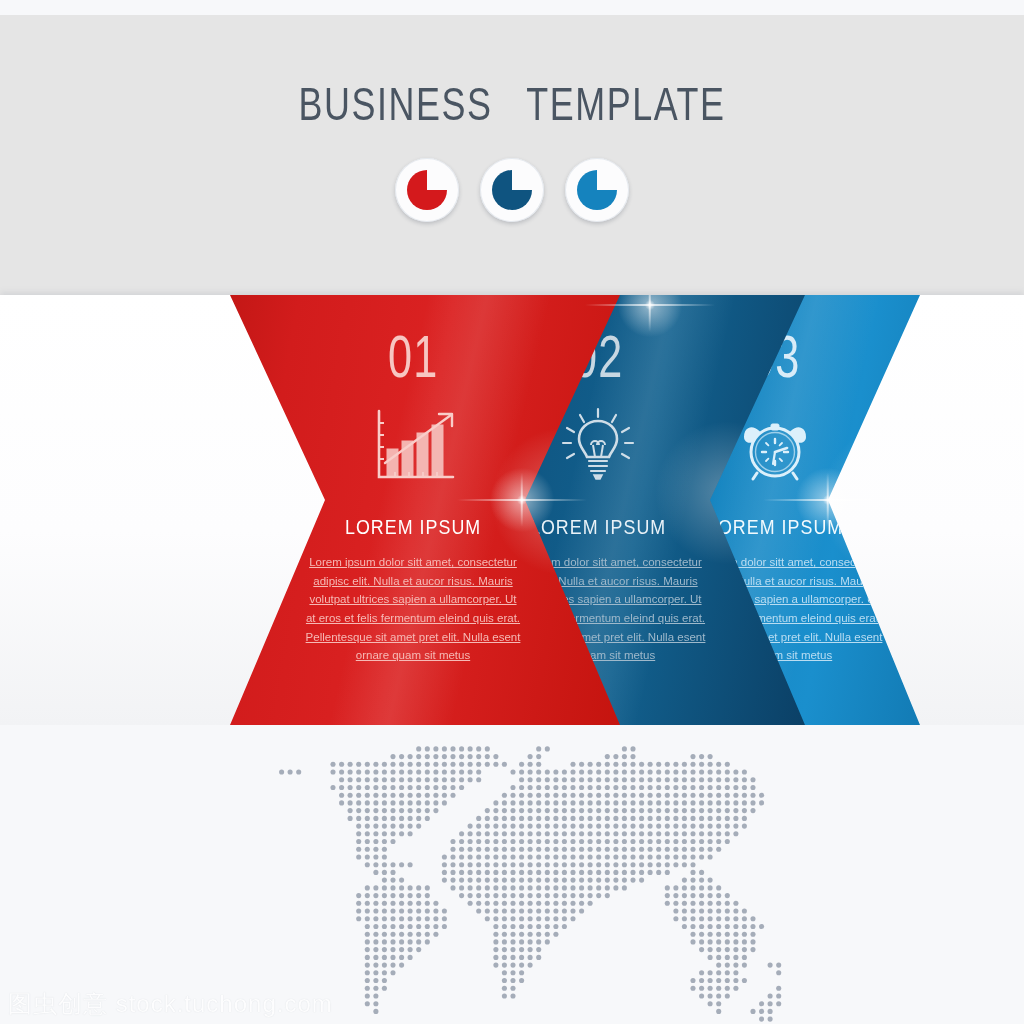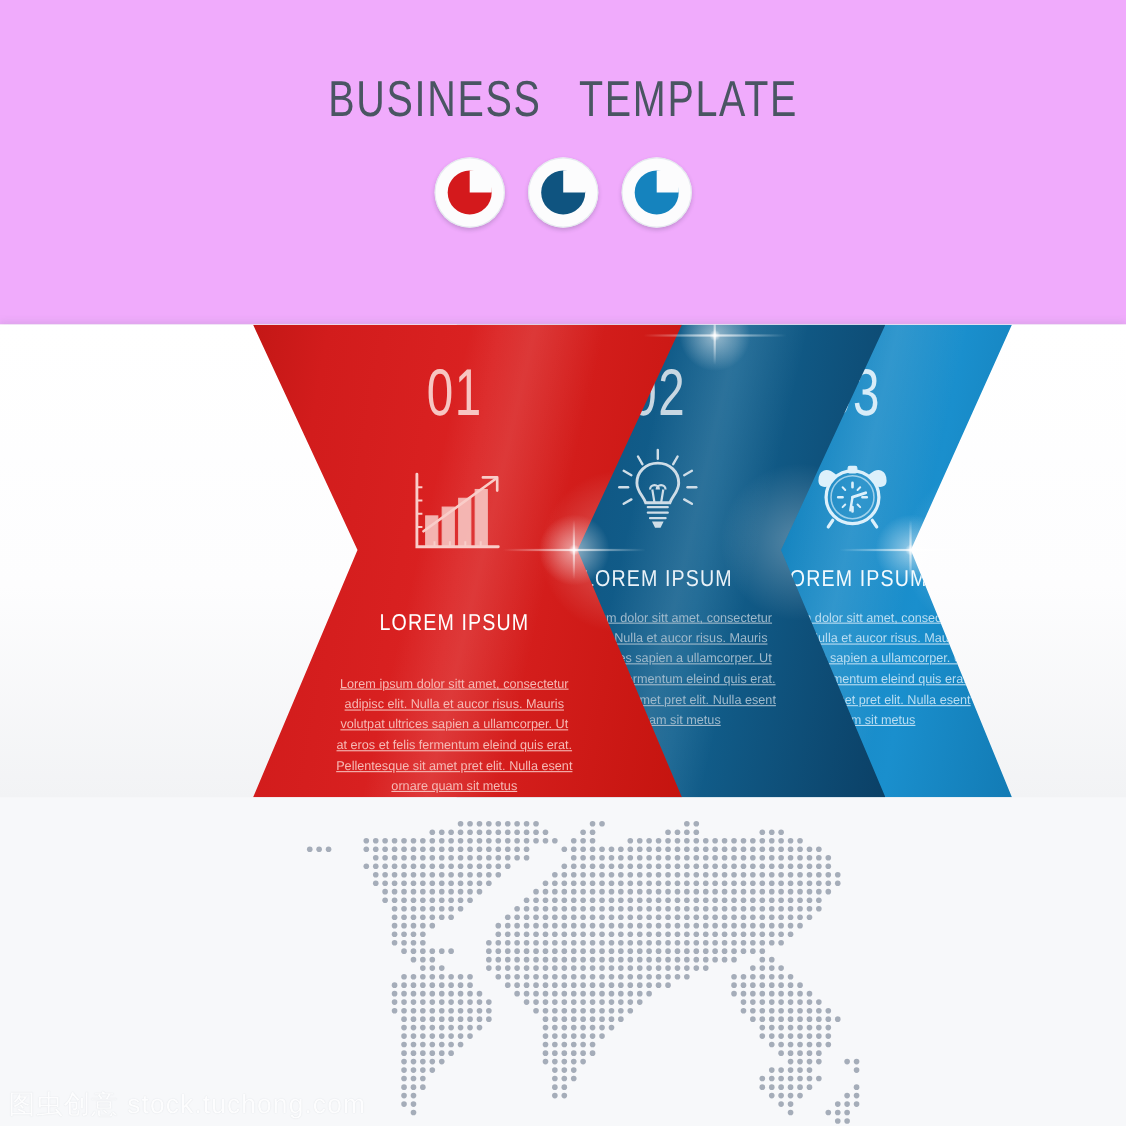--- a/index.html
+++ b/index.html
@@ -6,22 +6,22 @@
   html,body { width:1024px; height:1024px; }
   body {
     font-family:"Liberation Sans", sans-serif;
     background:#f7f8fa;
     position:relative;
     overflow:hidden;
   }
 
   
   #header {
-    position:absolute; left:0; top:0; width:1024px; height:295px;
-    background:#f0abfc;
+    position:absolute; left:0; top:15px; width:1024px; height:295px;
+    background:#e5e5e5;
   }
   #page-title {
     position:absolute; left:0; top:62px; width:1024px;
     text-align:center;
     font-size:46px;
     letter-spacing:2px;
     color:#4a5562;
     font-weight:400;
     transform:scaleX(0.78);
     font-stretch:condensed;
@@ -143,21 +143,21 @@
 
   .step-body {
     margin-top:14px; width:215px;
     text-align:center; font-size:11.5px; line-height:1.62;text-decoration:underline;
   }
   .p1 .step-body { color:#f6b9b5; }
   .p2 .step-body { color:#9fb9cb; }
   .p3 .step-body { color:#b9ddf2; }
 
   
-  .p1 .panel-inner { padding-left:46px;justify-content:space-between; }
+  .p1 .panel-inner { padding-left:46px; }
   .p2 .panel-inner { padding-left:46px; }
   .p3 .panel-inner { padding-left:30px; }
 
   
   #map-wrap {
     position:absolute; left:0; top:725px; width:1024px; height:299px;
     background:#f7f8fa;
   }
   #world-map {
     position:absolute; left:243px; top:20px; width:540px; height:278px;

